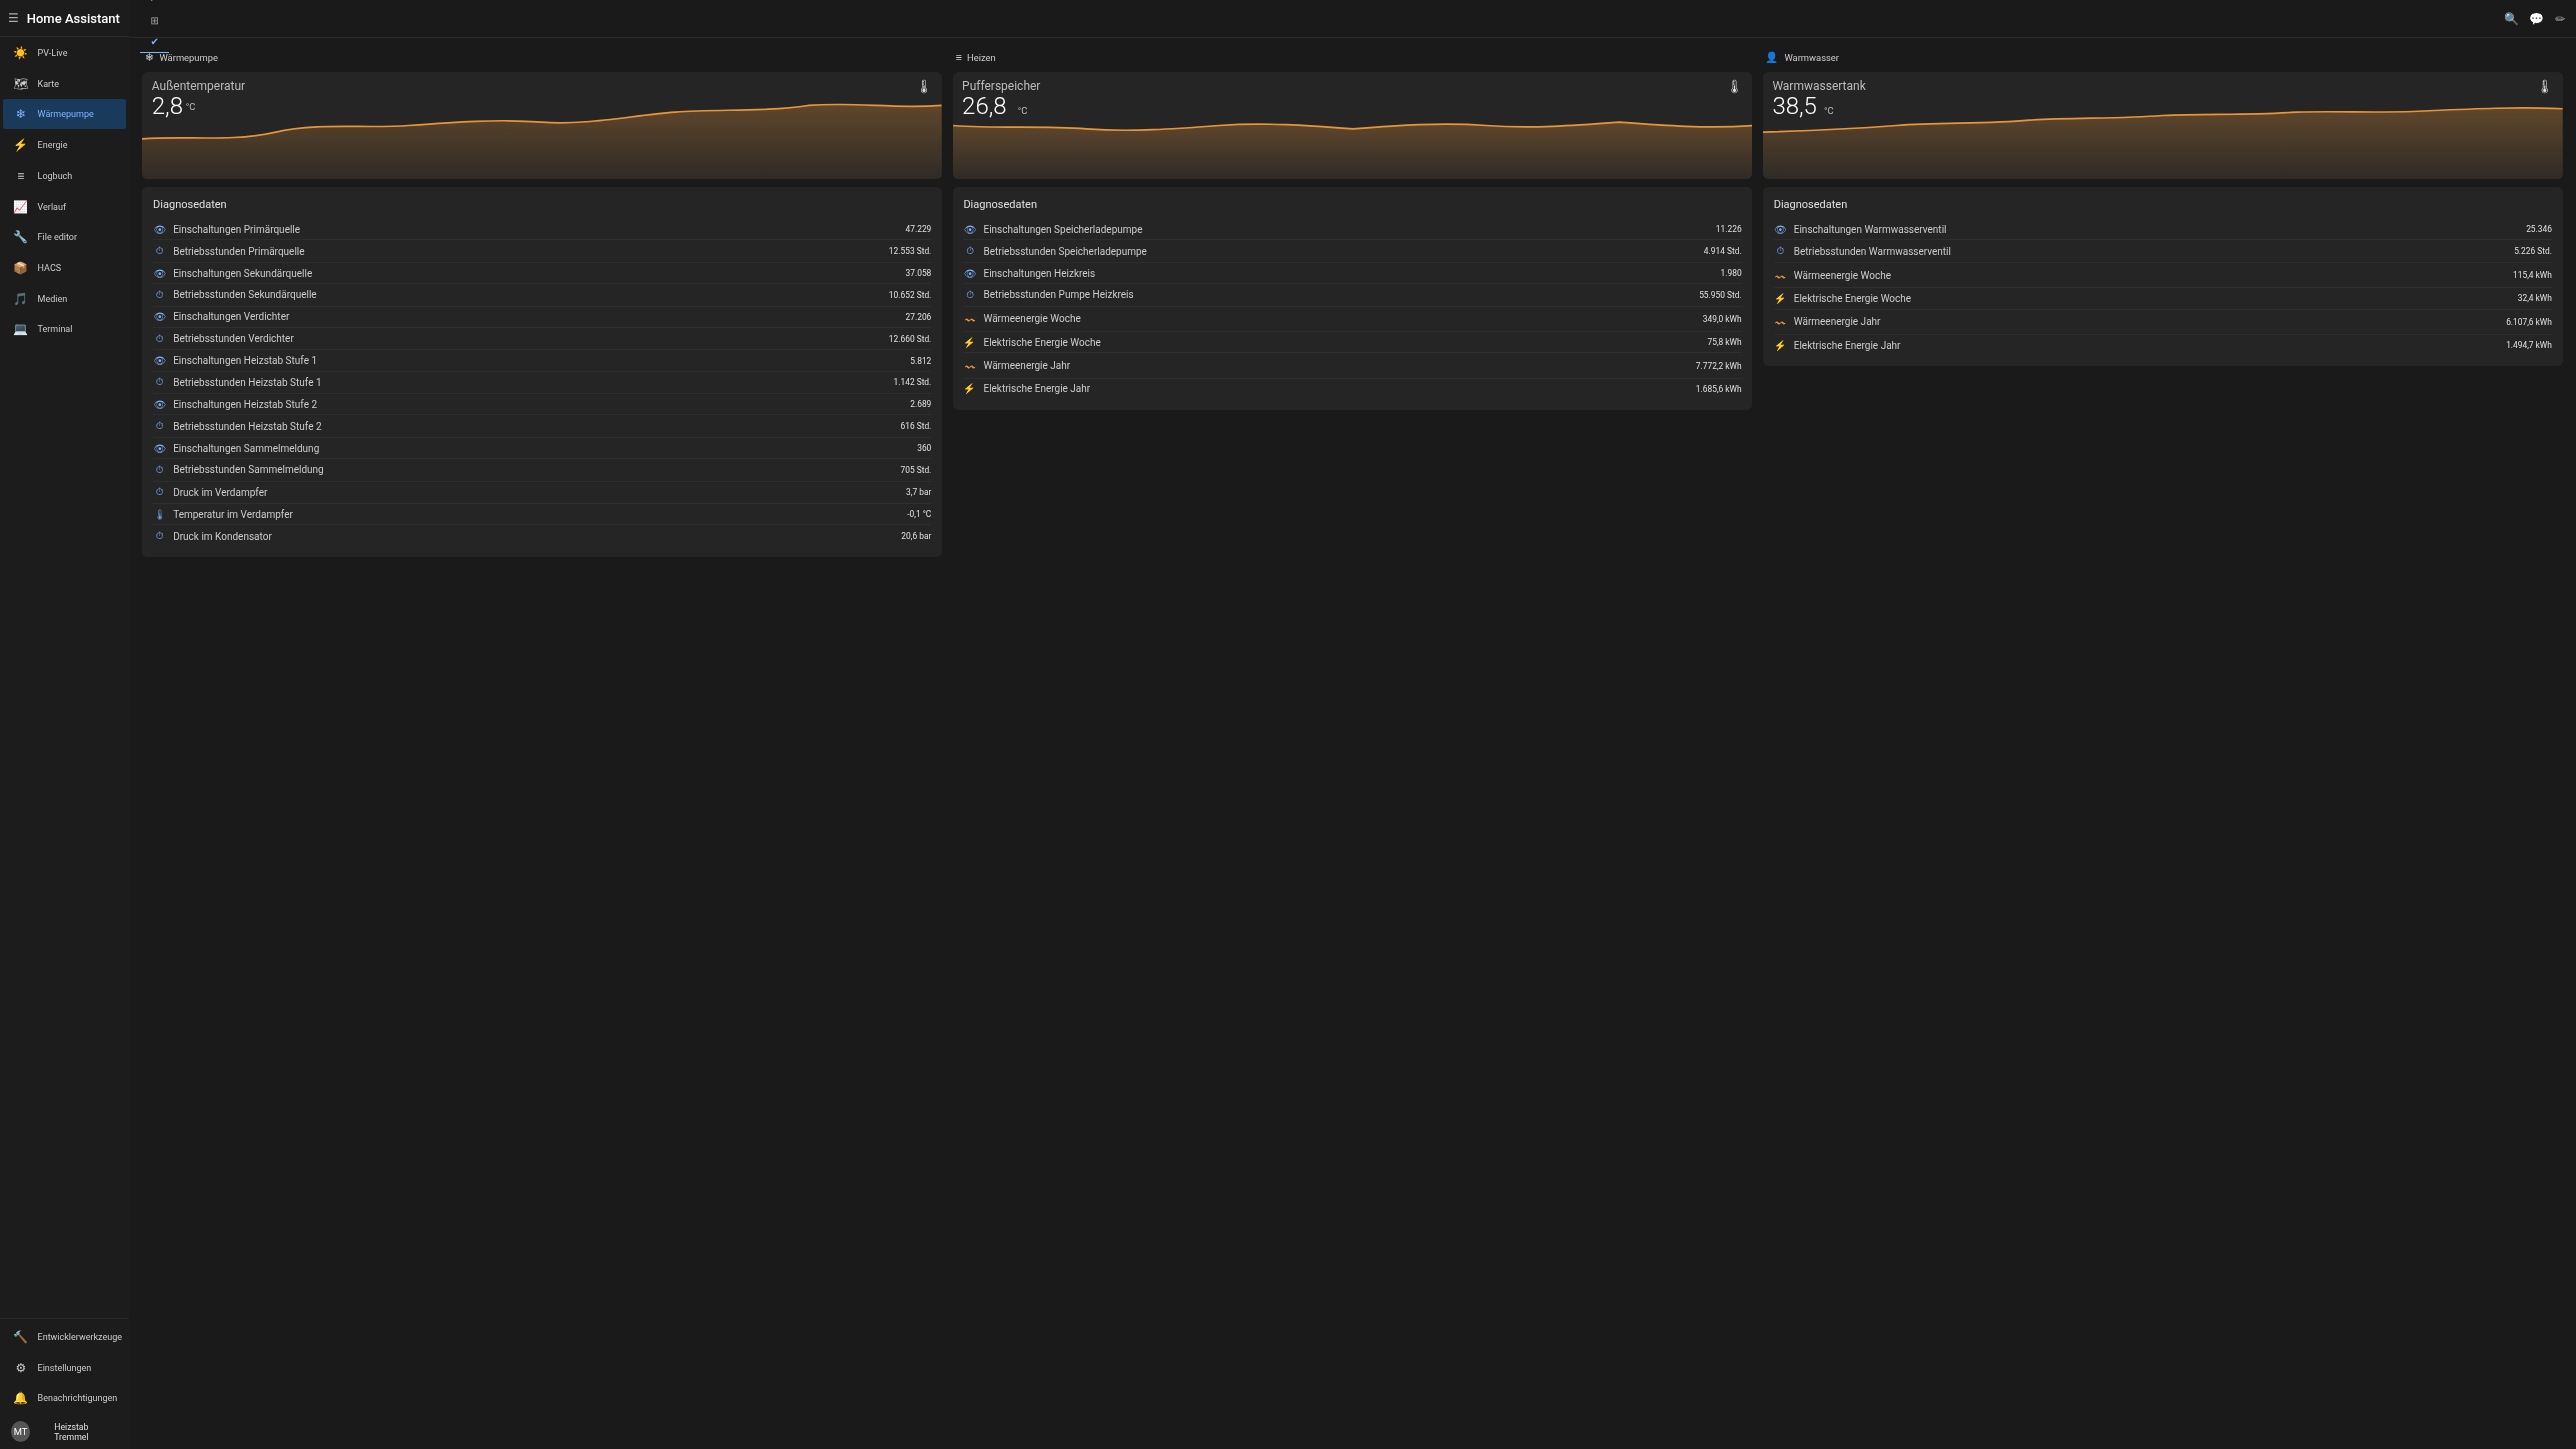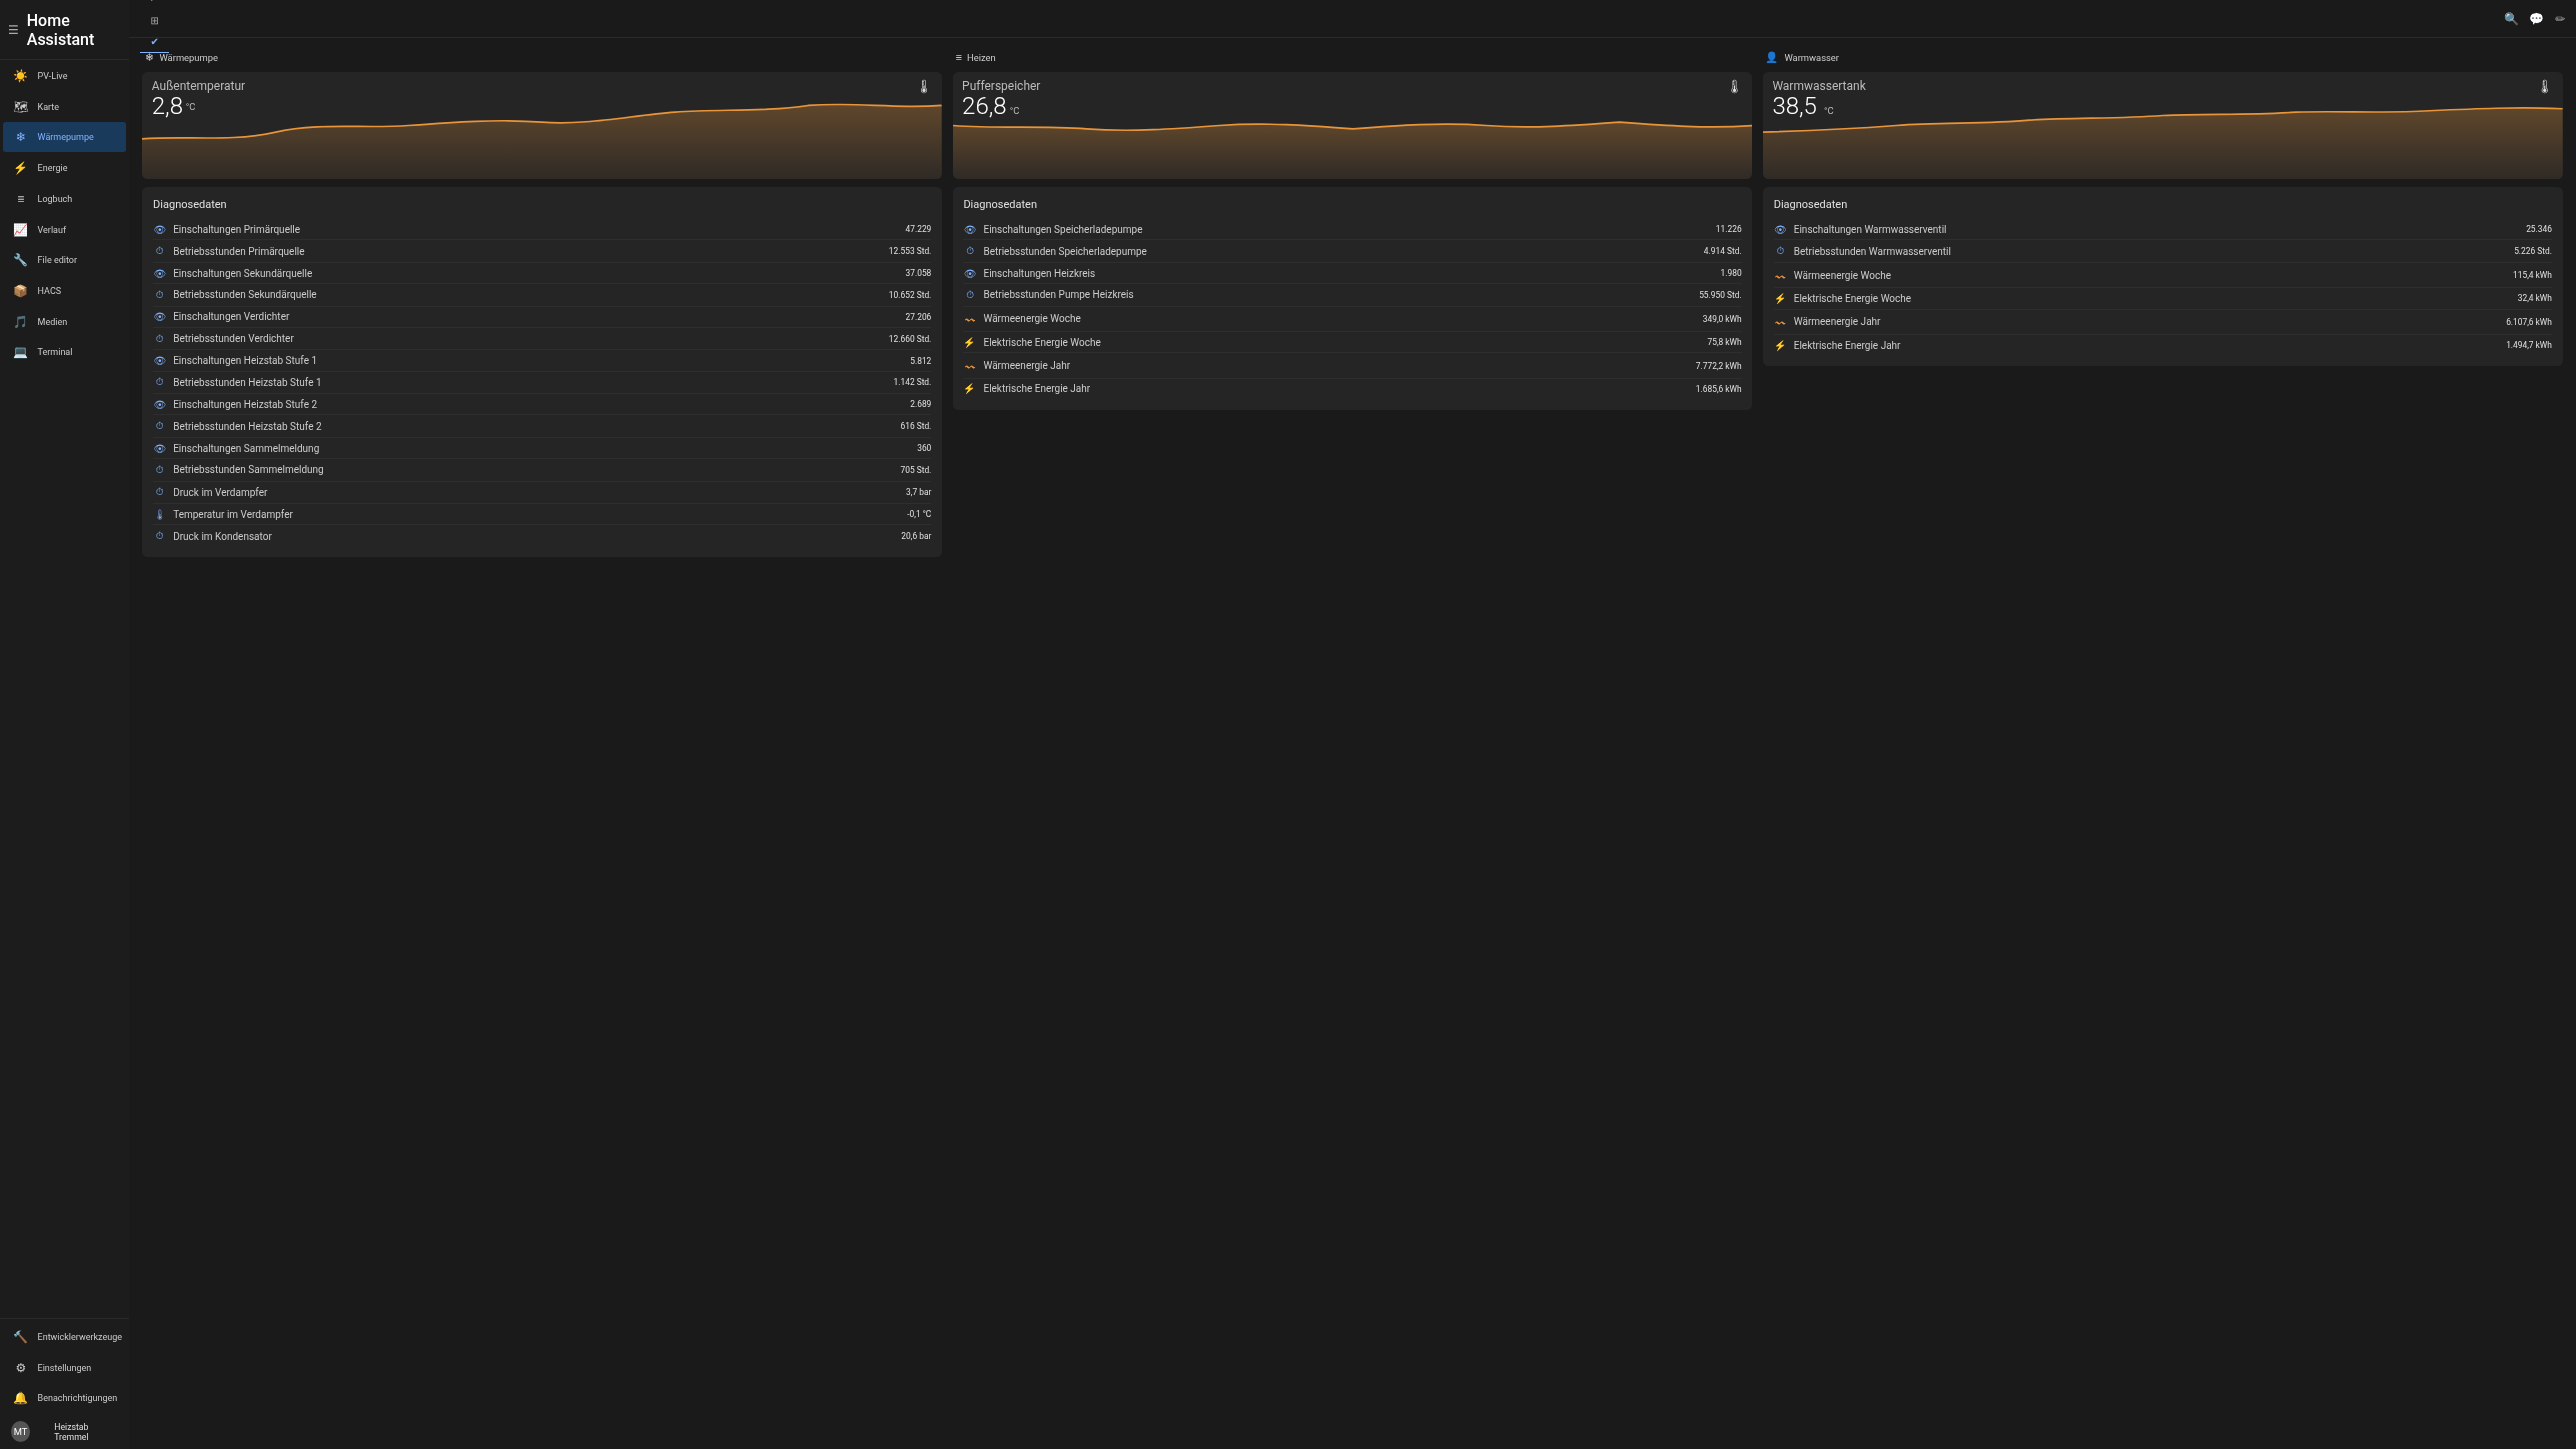--- a/index.html
+++ b/index.html
@@ -30,21 +30,21 @@
       gap: 8px;
       padding: 10.7px 8px;
       border-bottom: 0.7px solid #2a2a2a;
     }
     #sidebar-header .hamburger {
       font-size: 12px;
       cursor: pointer;
       color: #aaa;
     }
     #sidebar-title {
-      font-size: 16px;
+      font-size: 13px;
       font-weight: 500;
       color: #fff;
     }
     .sidebar-item {
       display: flex;
       align-items: center;
       gap: 9.4px;
       padding: 8px 10.7px;
       cursor: pointer;
       color: #ccc;
@@ -454,21 +454,21 @@
         <linearGradient id="grad1" x1="0" y1="0" x2="0" y2="1">
           <stop offset="0%" stop-color="#e8943a" stop-opacity="0.3"></stop>
           <stop offset="100%" stop-color="#e8943a" stop-opacity="0.05"></stop>
         </linearGradient>
       </defs>
       <path d="M0,80 C30,85 60,80 90,85 C120,90 150,85 180,80 C210,75 240,80 270,85 C300,80 330,75 360,80 C390,85 420,80 450,75 C480,80 510,85 540,80 L540,160 L0,160 Z" fill="url(#grad1)"></path>
       <path d="M0,80 C30,85 60,80 90,85 C120,90 150,85 180,80 C210,75 240,80 270,85 C300,80 330,75 360,80 C390,85 420,80 450,75 C480,80 510,85 540,80" fill="none" stroke="#e8943a" stroke-width="2.5"></path>
     </svg>
     <div class="temp-label">
       <div class="label-text">Pufferspeicher</div>
-      <div style="display:flex;align-items:baseline;gap:3px;">
+      <div style="display:flex;align-items:baseline;gap:11px;">
         <span class="value-big">26,8</span>
         <span class="unit">°C</span>
       </div>
     </div>
     <span class="thermo-icon">🌡</span>
   </div>
         <div class="diag-card">
           <div class="diag-title">Diagnosedaten</div>
           <div class="diag-row">
       <span class="row-icon ">👁</span>

